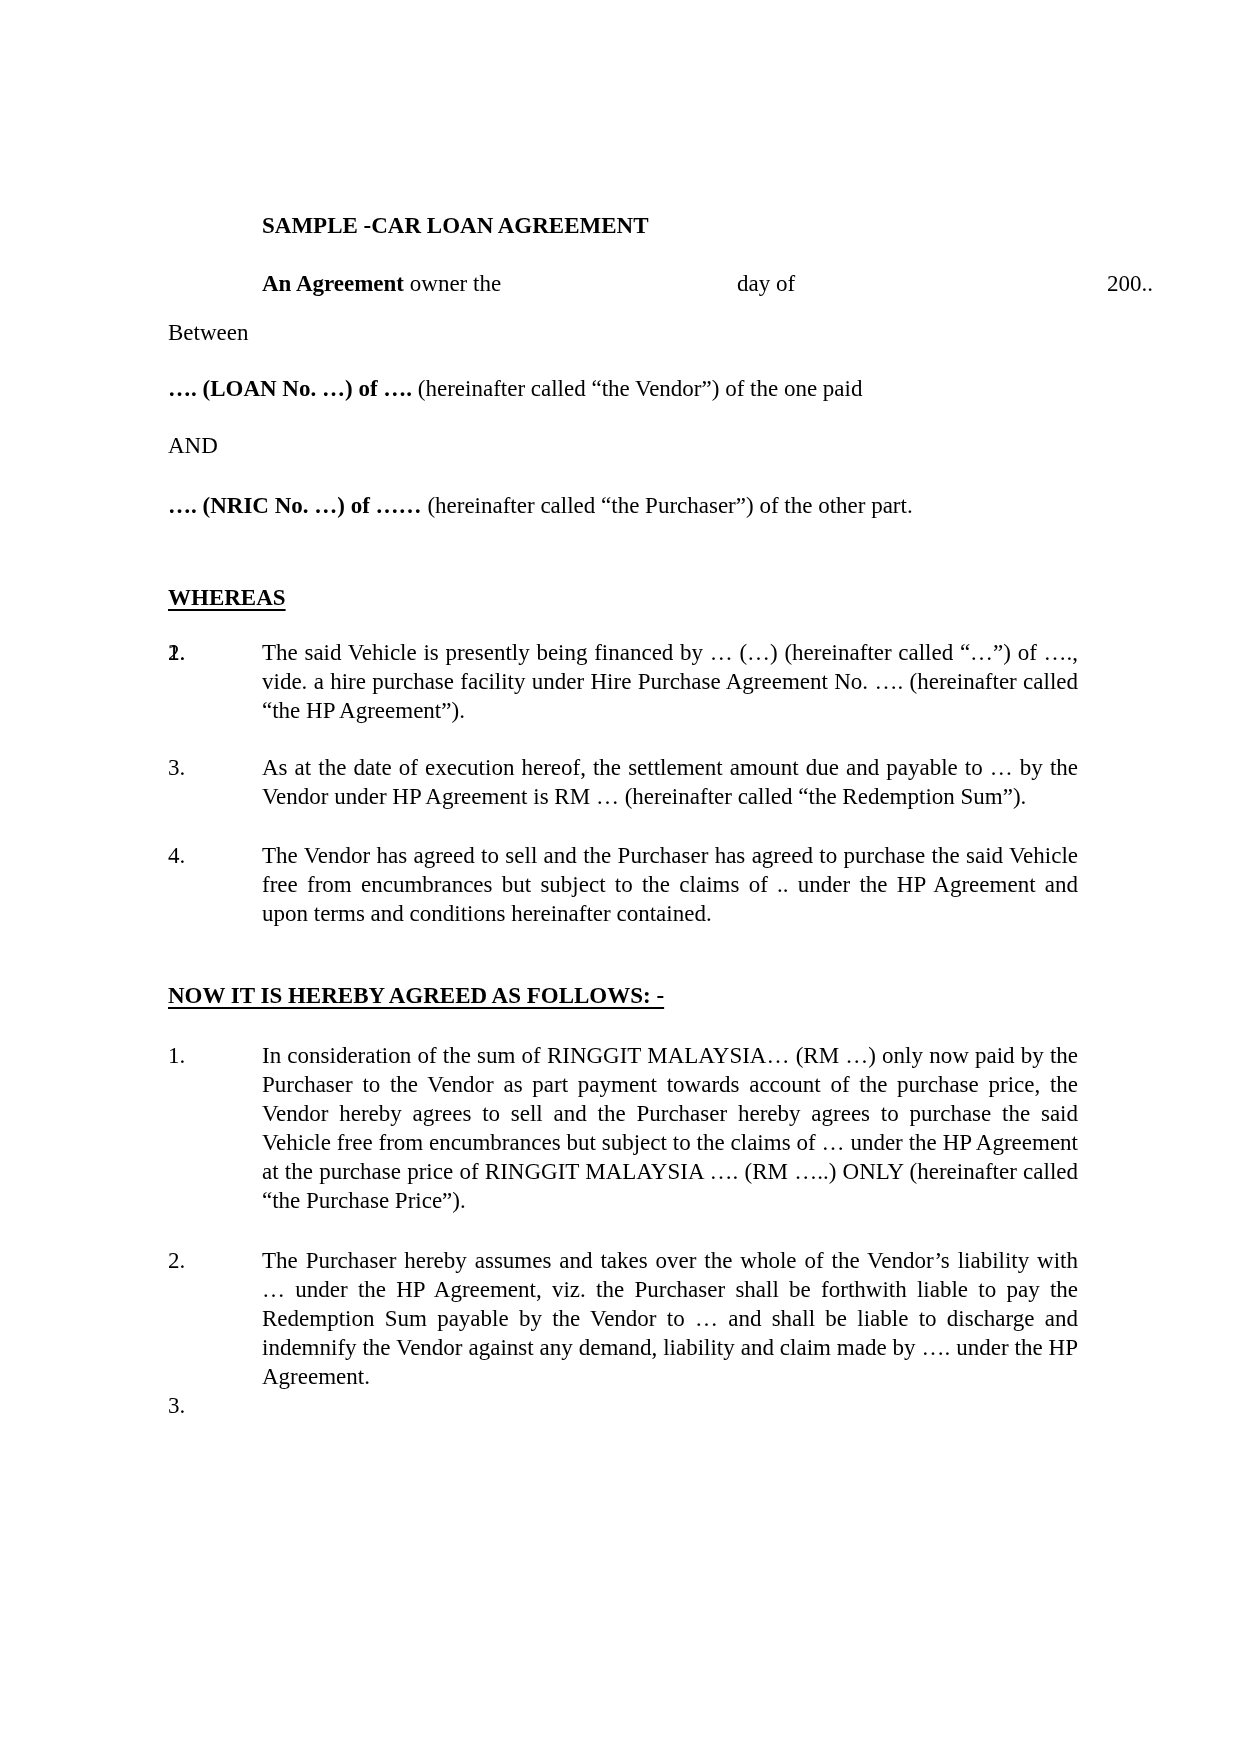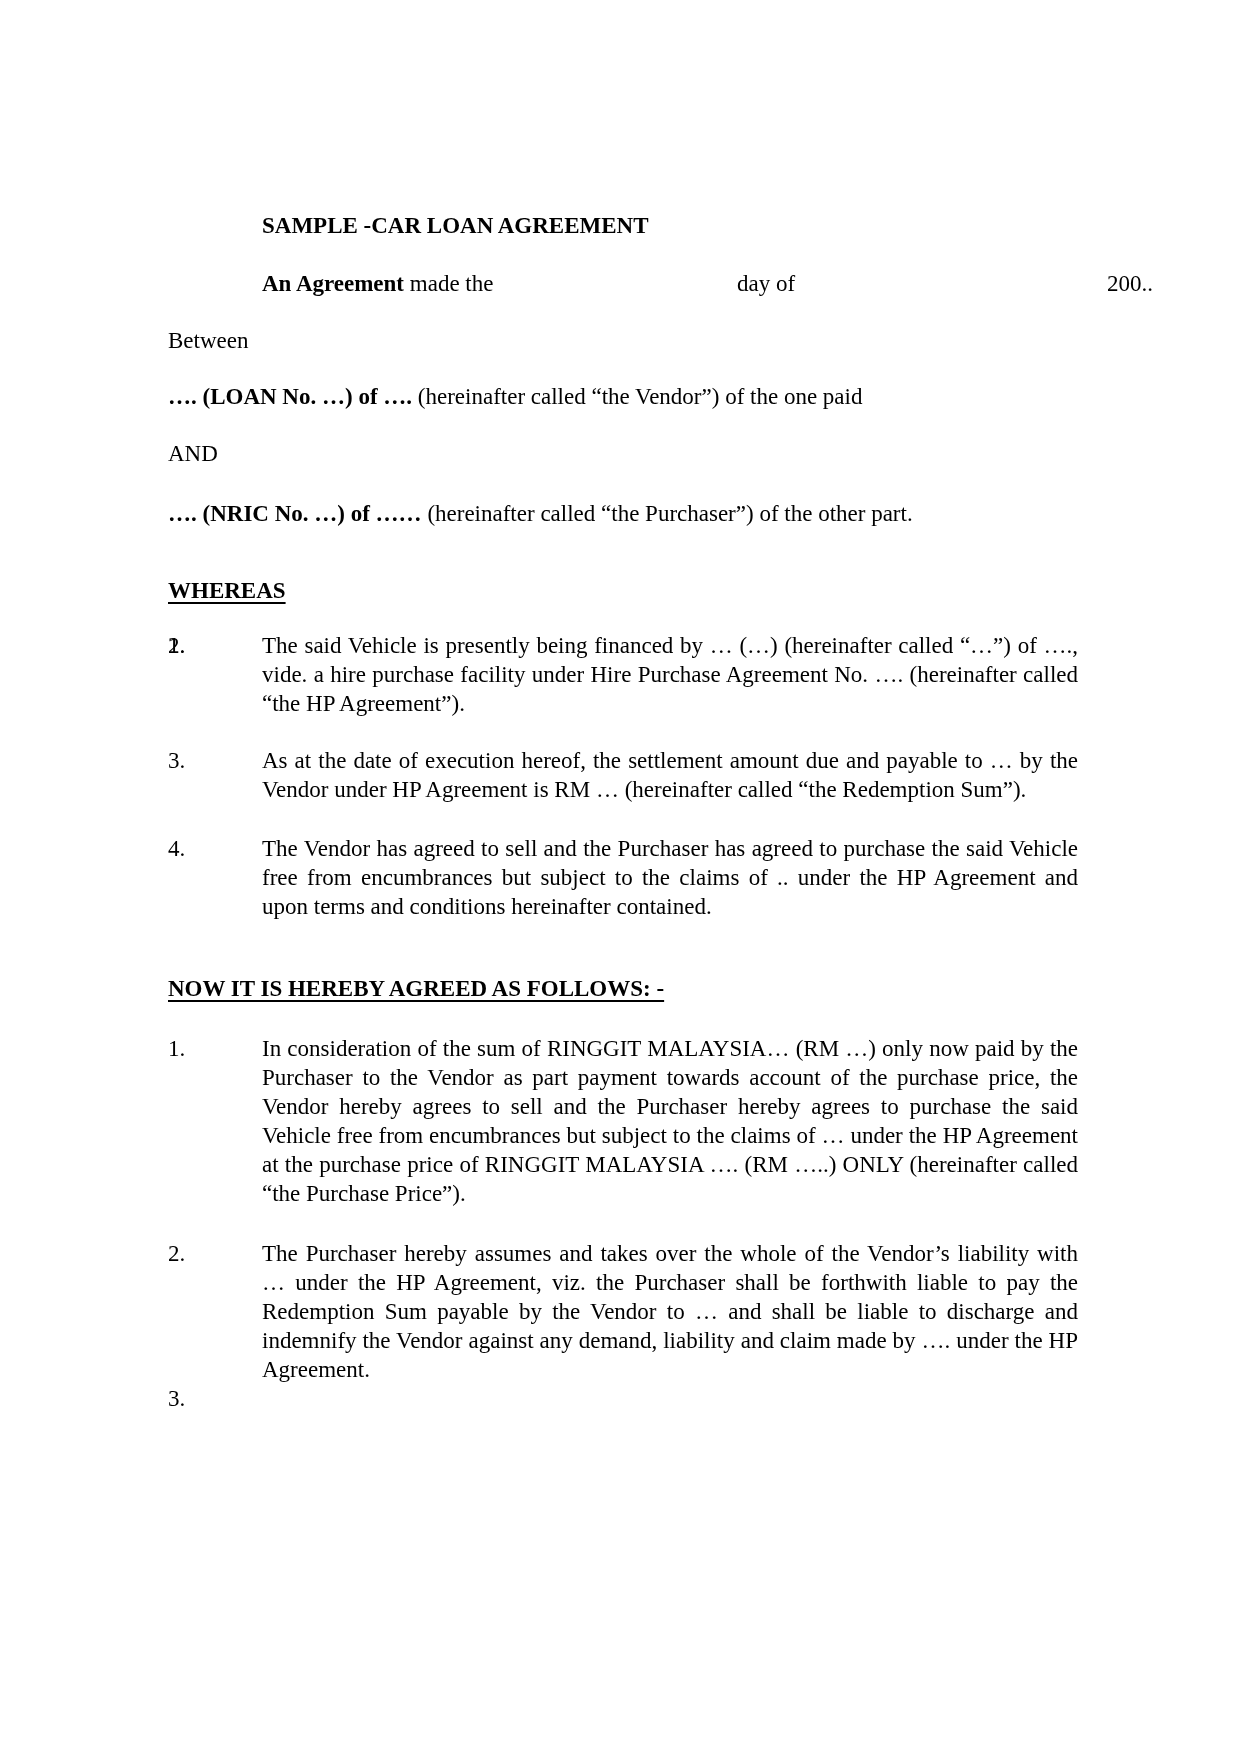--- a/index.html
+++ b/index.html
@@ -25,25 +25,25 @@
   .heading {
     font-weight: bold;
     text-decoration: underline;
     text-decoration-thickness: 2px;
     text-underline-offset: 4px;
   }
   .date-line { position: relative; margin-top: 29px; }
   .day-of { position: absolute; left: 475px; top: 0; }
   .year   { position: absolute; left: 845px; top: 0; }
 
-  .between-label   { margin-top: 28px; }
+  .between-label   { margin-top: 20px; }
   .vendor-line     { margin-top: 27px; }
   .and-label       { margin-top: 28px; }
   .purchaser-line  { margin-top: 31px; }
-  .whereas-heading { margin-top: 48px; }
+  .whereas-heading { margin-top: 63px; }
   .agreed-heading  { margin-top: 53px; text-decoration: underline; }
 
   .item {
     position: relative;
     padding-left: 94px;
     text-align: justify;
   }
   .item-num { position: absolute; left: 0; top: 0; }
 
   .w-item-1 { margin-top: 26px; }
@@ -67,21 +67,21 @@
 </style>
 </head>
 <body>
 
 <div class="page">
   <div class="content">
 
     <div class="indent bold">SAMPLE -CAR LOAN AGREEMENT</div>
 
     <div class="date-line indent">
-      <span class="bold">An Agreement</span><span> made the</span>
+      <span class="bold">An Agreement</span><span> owner the</span>
       <span class="day-of">day of</span>
       <span class="year">200..</span>
     </div>
 
     <div class="between-label">Between</div>
 
     <div class="vendor-line">
       <span class="bold">…. (LOAN No. …) of ….</span><span> (hereinafter called “the Vendor”) of the one paid</span>
     </div>
 

